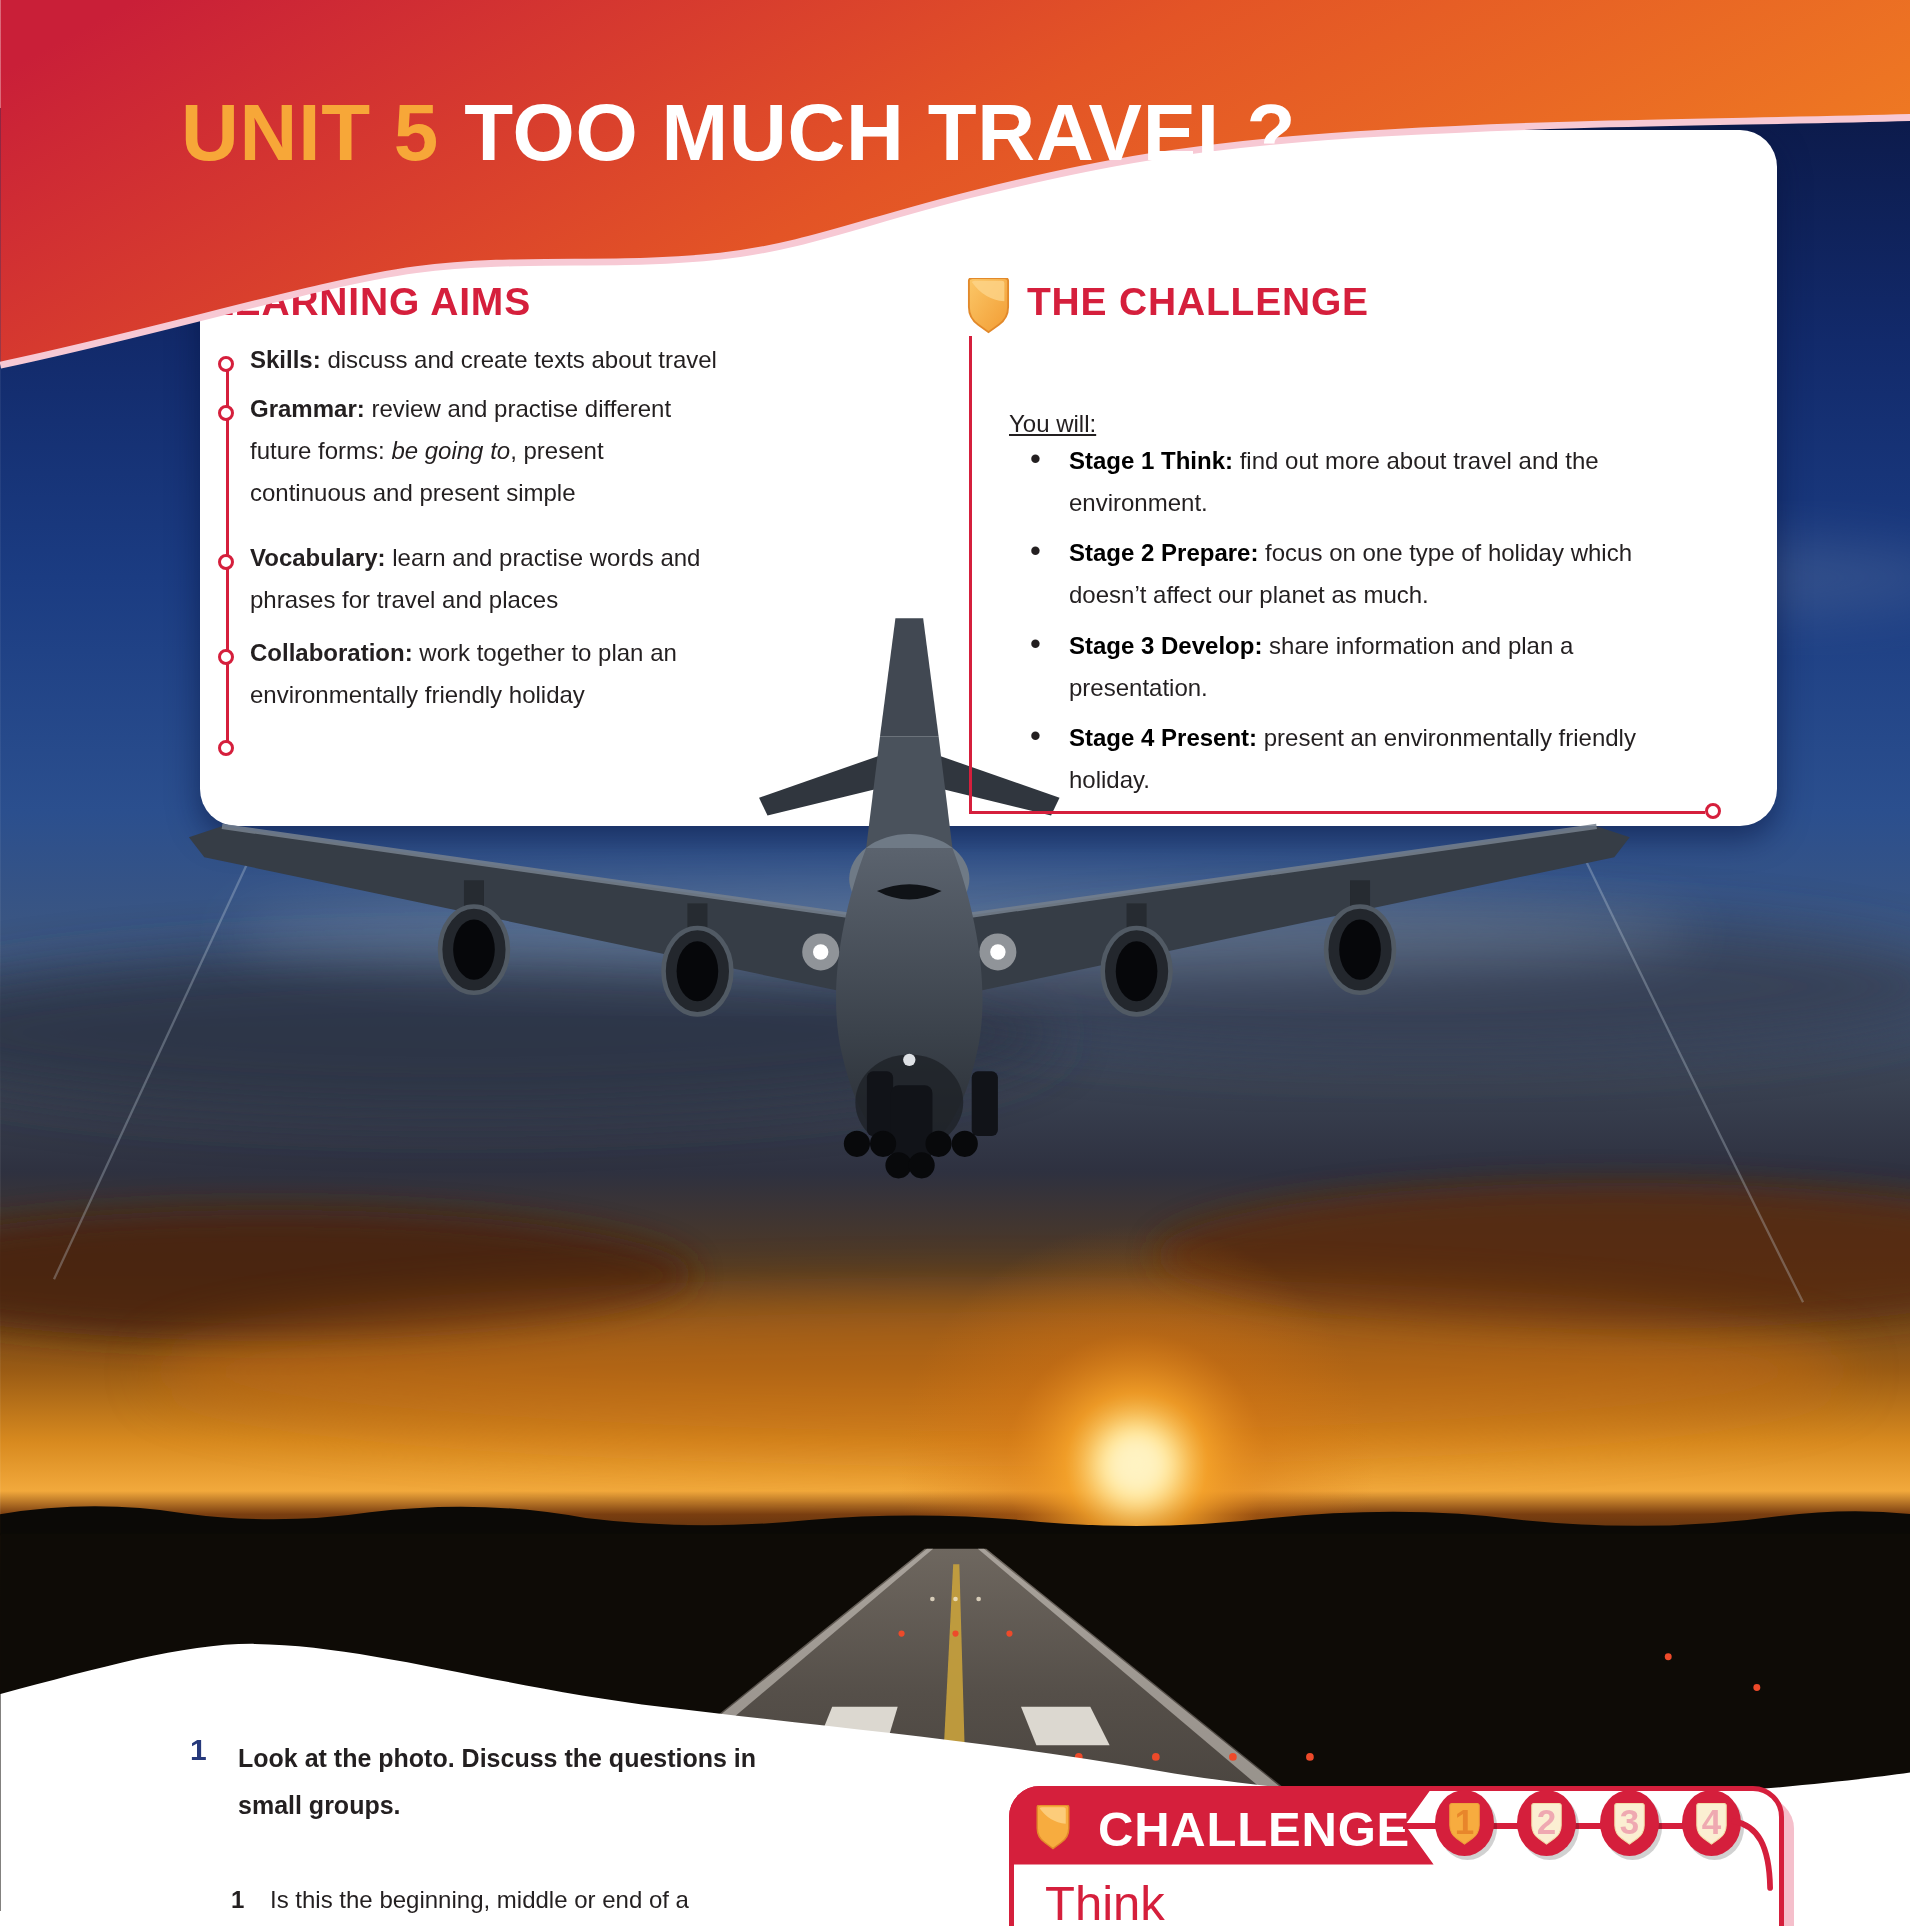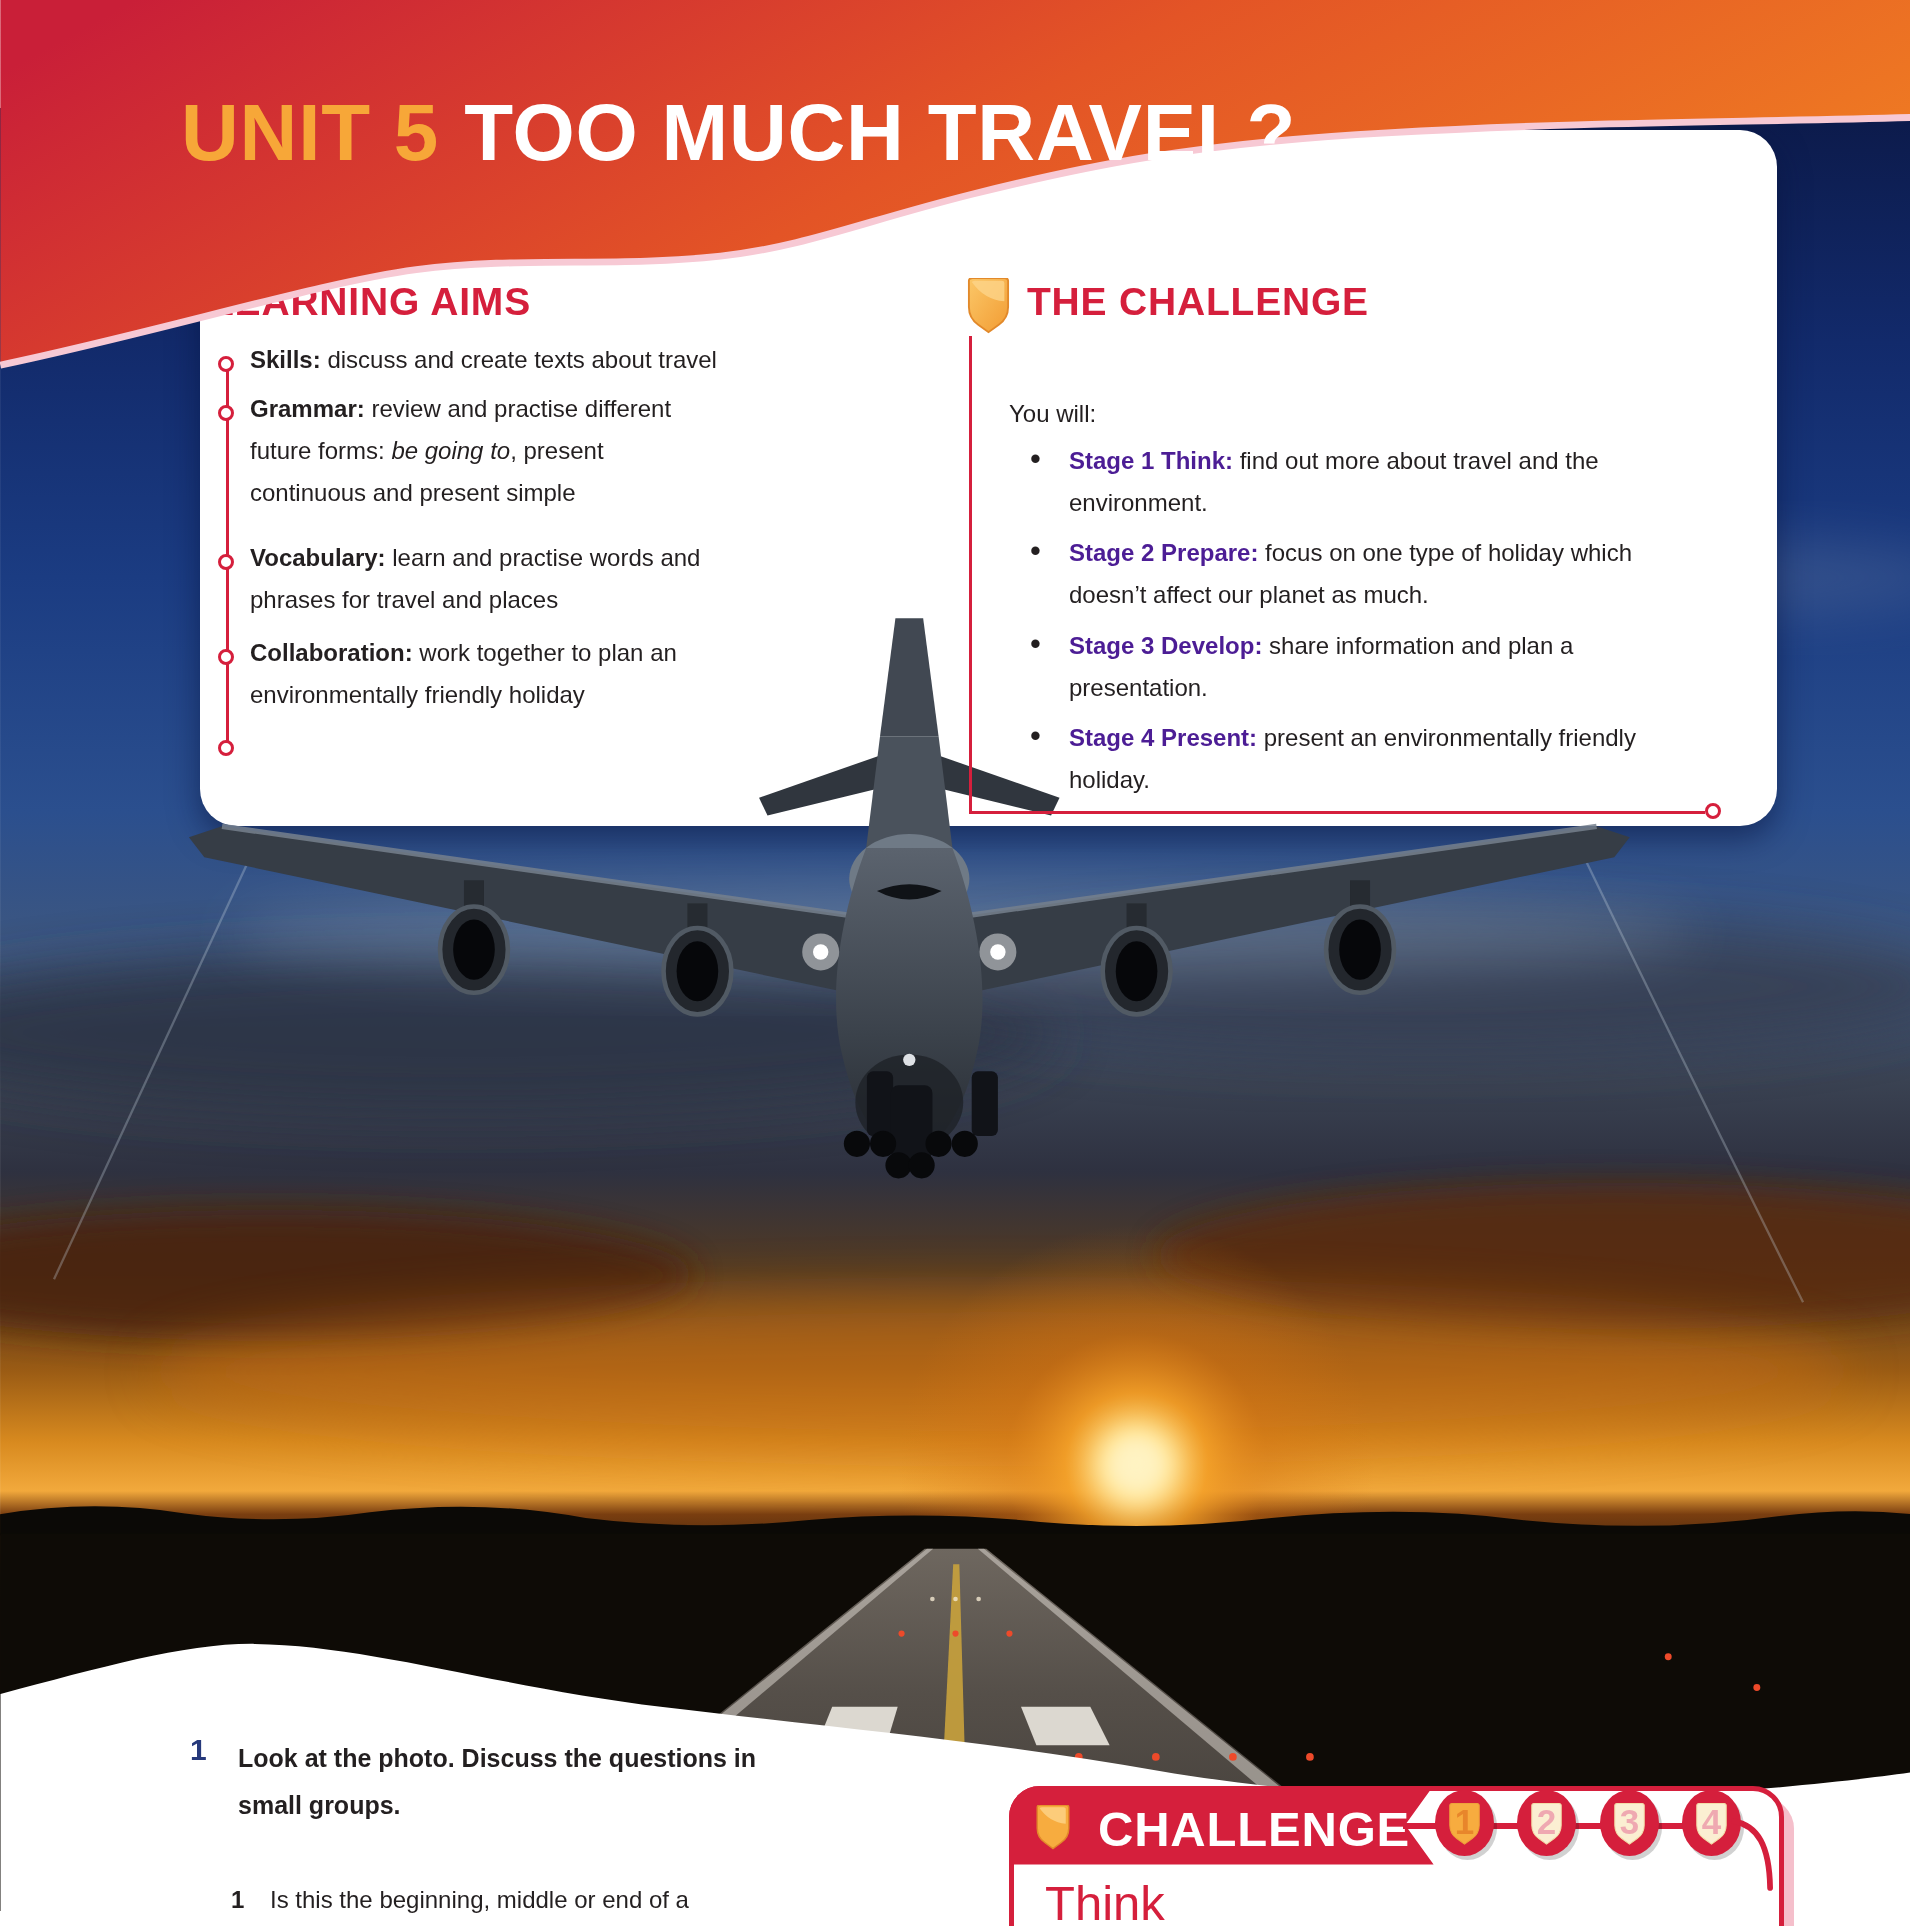--- a/index.html
+++ b/index.html
@@ -28,21 +28,21 @@
   .aims-item{position:absolute;font-size:24px;line-height:42px;z-index:5;}
   .aims-item .lbl{font-weight:700;}
   .aims-item .it{font-style:italic;}
   .rail{position:absolute;background:#D51F3C;z-index:5;}
   .ring{position:absolute;width:10px;height:10px;border:3.9px solid #D51F3C;border-radius:50%;
         background:#fff;z-index:5;}
   .lead{position:absolute;font-size:24px;font-weight:700;white-space:nowrap;z-index:5;}
   .subline{position:absolute;font-size:24px;z-index:5;}
   .stage{position:absolute;font-size:24px;line-height:42px;padding-left:42px;width:586px;z-index:5;}
   .stage:before{content:"\2022";position:absolute;left:3.1px;top:-2.3px;font-size:31px;color:#231f20;}
-  .stage .lbl{font-weight:700;color:#4c1d95;}
+  .stage .lbl{font-weight:700;color:#000000;}
 
   
   .big-num{position:absolute;font-size:30px;font-weight:800;color:#26397B;z-index:5;}
   .ex-instr{position:absolute;font-size:25px;font-weight:700;line-height:47px;z-index:5;}
   .q-row{position:absolute;font-size:24px;line-height:45px;z-index:5;}
   .q-row .qn{position:absolute;left:0;top:0;font-weight:700;}
   .q-row .qt{display:block;padding-left:39px;}
 
   
   .chal-card{position:absolute;left:1009px;top:1786px;width:765px;height:537px;background:#fff;
@@ -198,21 +198,21 @@
         </linearGradient>
       </defs>
     <path d="M8,6 Q8,0 16,0 H84 Q92,0 92,6 V62 Q92,86 72,100 L50,116 L28,100 Q8,86 8,62 Z" fill="url(#gsh)" stroke="#E2892A" stroke-width="4"></path>
     <path d="M14,8 Q40,46 84,50 L84,10 Q84,6 78,6 L20,6 Z" fill="#FCD489" opacity="0.8"></path>
   </svg>
   <div class="sec-heading" style="left:1027px;top:280px;">THE CHALLENGE</div>
   <div class="rail" style="left:969px;top:336px;width:3.1px;height:478px;"></div>
   <div class="rail" style="left:971px;top:811px;width:734px;height:3.1px;"></div>
   <div class="ring" style="left:1705px;top:803px;"></div>
 
-  <div class="subline" style="left:1009px;top:400px;">You will:</div>
+  <div class="subline" style="left:1009px;top:410px;text-decoration:underline;">You will:</div>
 
   <div class="stage" style="left:1027px;top:440px;">
     <span class="lbl">Stage 1 Think:</span>
     <span>find out more about travel and the environment.</span>
   </div>
   <div class="stage" style="left:1027px;top:532px;">
     <span class="lbl">Stage 2 Prepare:</span>
     <span>focus on one type of holiday which doesn’t affect our planet as much.</span>
   </div>
   <div class="stage" style="left:1027px;top:625px;">

